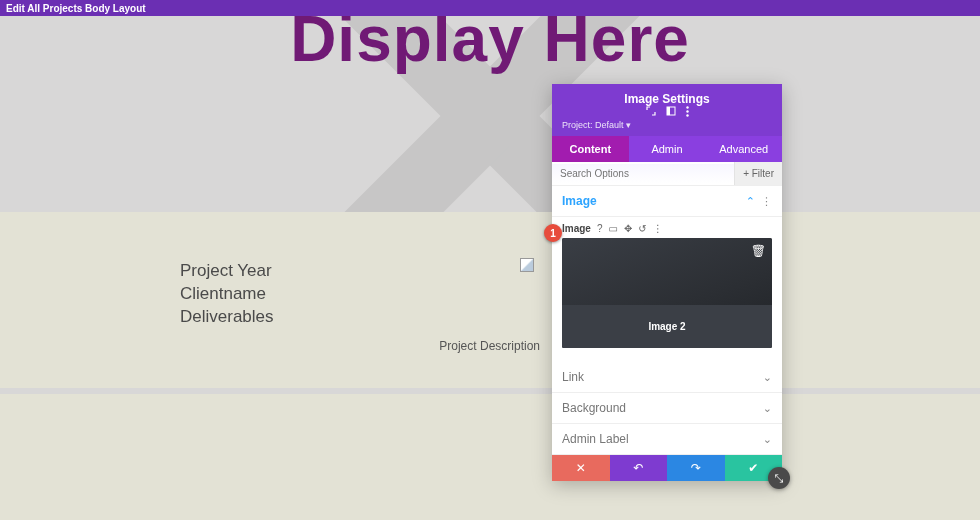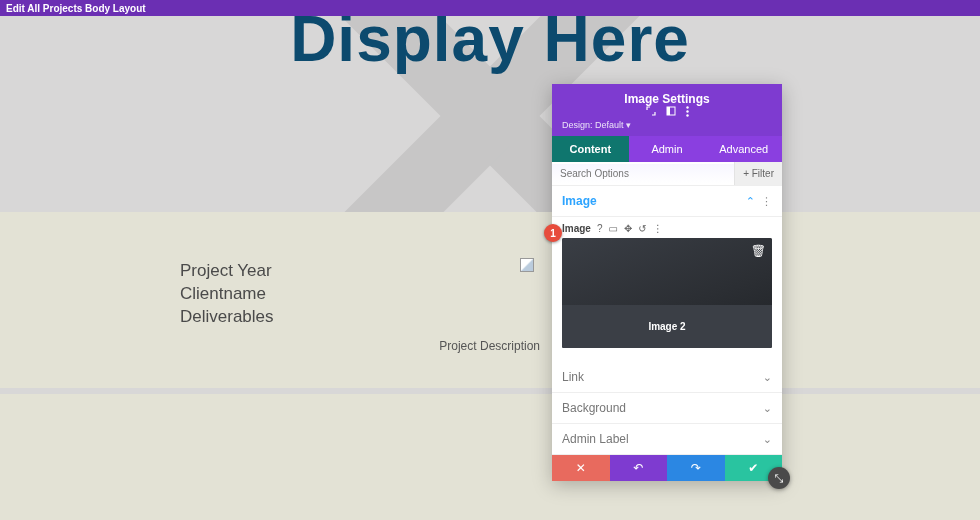--- a/index.html
+++ b/index.html
@@ -4,36 +4,36 @@
 <style>
   * { box-sizing: border-box; margin: 0; padding: 0; }
   html, body { width: 980px; height: 520px; font-family: -apple-system, Helvetica, Arial, sans-serif; overflow: hidden; }
   .stage { position: relative; width: 980px; height: 520px; background: #e3e2d5; }
   .top-bar { position: absolute; top: 0; left: 0; right: 0; height: 16px; background: #6b2fb3; color: #fff; font-size: 10px; font-weight: 600; display: flex; align-items: center; padding: 0 6px; }
   .hero { position: absolute; top: 16px; left: 0; right: 0; height: 196px; background: #d8d7d7; overflow: hidden; }
   .hero-x { position: absolute; top: -80px; left: 50%; transform: translateX(-50%); width: 360px; height: 360px; }
   .hero-x::before, .hero-x::after { content: ""; position: absolute; left: 50%; top: 50%; width: 420px; height: 70px; background: #c7c6c6; transform-origin: center; }
   .hero-x::before { transform: translate(-50%,-50%) rotate(45deg); }
   .hero-x::after  { transform: translate(-50%,-50%) rotate(-45deg); }
-  .hero-title { position: absolute; top: -14px; left: 0; right: 0; text-align: center; font-size: 64px; font-weight: 800; color: #0c4a6e; letter-spacing: 1px; }
+  .hero-title { position: absolute; top: -14px; left: 0; right: 0; text-align: center; font-size: 64px; font-weight: 800; color: #701a75; letter-spacing: 1px; }
   .content { position: absolute; top: 260px; left: 180px; right: 440px; }
   .content .fields { color: #4a4a4a; font-size: 17px; line-height: 1.35; }
   .content .desc { margin-top: 10px; color: #555; font-size: 12px; text-align: right; }
   .broken-img { position: absolute; top: 258px; left: 520px; width: 14px; height: 14px; border: 1px solid #999; background: linear-gradient(135deg,#fff 45%, #bcd 55%); }
   .lower { position: absolute; left: 0; right: 0; top: 388px; height: 6px; background: #d8d7d7; }
   
   .panel { position: absolute; top: 84px; left: 552px; width: 230px; background: #fff; box-shadow: 0 4px 18px rgba(0,0,0,.25); font-size: 11px; color: #555; }
   .panel-head { background: #7e3bd0; color: #fff; padding: 8px 10px 6px; }
   .panel-head .row1 { display: flex; align-items: center; justify-content: space-between; flex-direction: column; }
   .panel-head h3 { font-size: 12px; font-weight: 700; }
   .panel-head .icons { display: flex; gap: 10px; font-size: 11px; }
   .panel-head .preset { margin-top: 3px; font-size: 9px; opacity: .85; }
   .tabs { display: flex; background: #8a3fe0; }
   .tab { flex: 1; text-align: center; padding: 7px 0; color: #fff; font-size: 11px; cursor: pointer; }
-  .tab.active { background: #0f766e; font-weight: 600; }
+  .tab.active { background: #a21caf; font-weight: 600; }
   .search-row { display: flex; align-items: center; border-bottom: 1px solid #eee; }
   .search-row input { flex: 1; border: 0; padding: 4px 8px; font-size: 10px; color: #888; background: linear-gradient(#f7f6ff,#fff); outline: none; }
   .filter-btn { padding: 6px 8px; font-size: 10px; color: #666; background: #efefef; border-left: 1px solid #e3e3e3; cursor: pointer; }
   .section-hdr { display: flex; align-items: center; justify-content: space-between; padding: 8px 10px; border-bottom: 1px solid #eee; cursor: pointer; }
   .section-hdr.open .title { color: #2da4ff; font-weight: 600; }
   .section-hdr .title { font-size: 12px; color: #777; }
   .section-hdr .chev { font-size: 11px; color: #888; display:flex; gap:6px; align-items:center;}
   .section-hdr.open .chev .caret { color: #2da4ff; }
   .img-body { padding: 6px 10px 14px; }
   .img-label-row { display: flex; align-items: center; gap: 6px; font-size: 10px; color: #444; font-weight:600; margin-bottom:4px;}
@@ -97,21 +97,21 @@
           <span>
             <svg width="3" height="11" viewBox="0 0 3 11">
                 <circle cx="1.5" cy="1.5" r="1.2" fill="#fff"></circle>
                 <circle cx="1.5" cy="5.5" r="1.2" fill="#fff"></circle>
                 <circle cx="1.5" cy="9.5" r="1.2" fill="#fff"></circle>
               </svg>
           </span>
         </div>
       </div>
       <div class="preset">
-        <span>Design:</span>
+        <span>Project:</span>
         <span>Default</span>
         <span> ▾</span>
       </div>
     </div>
 
     <div class="tabs">
       <div class="tab active">Content</div>
       <div class="tab">Admin</div>
       <div class="tab">Advanced</div>
     </div>

